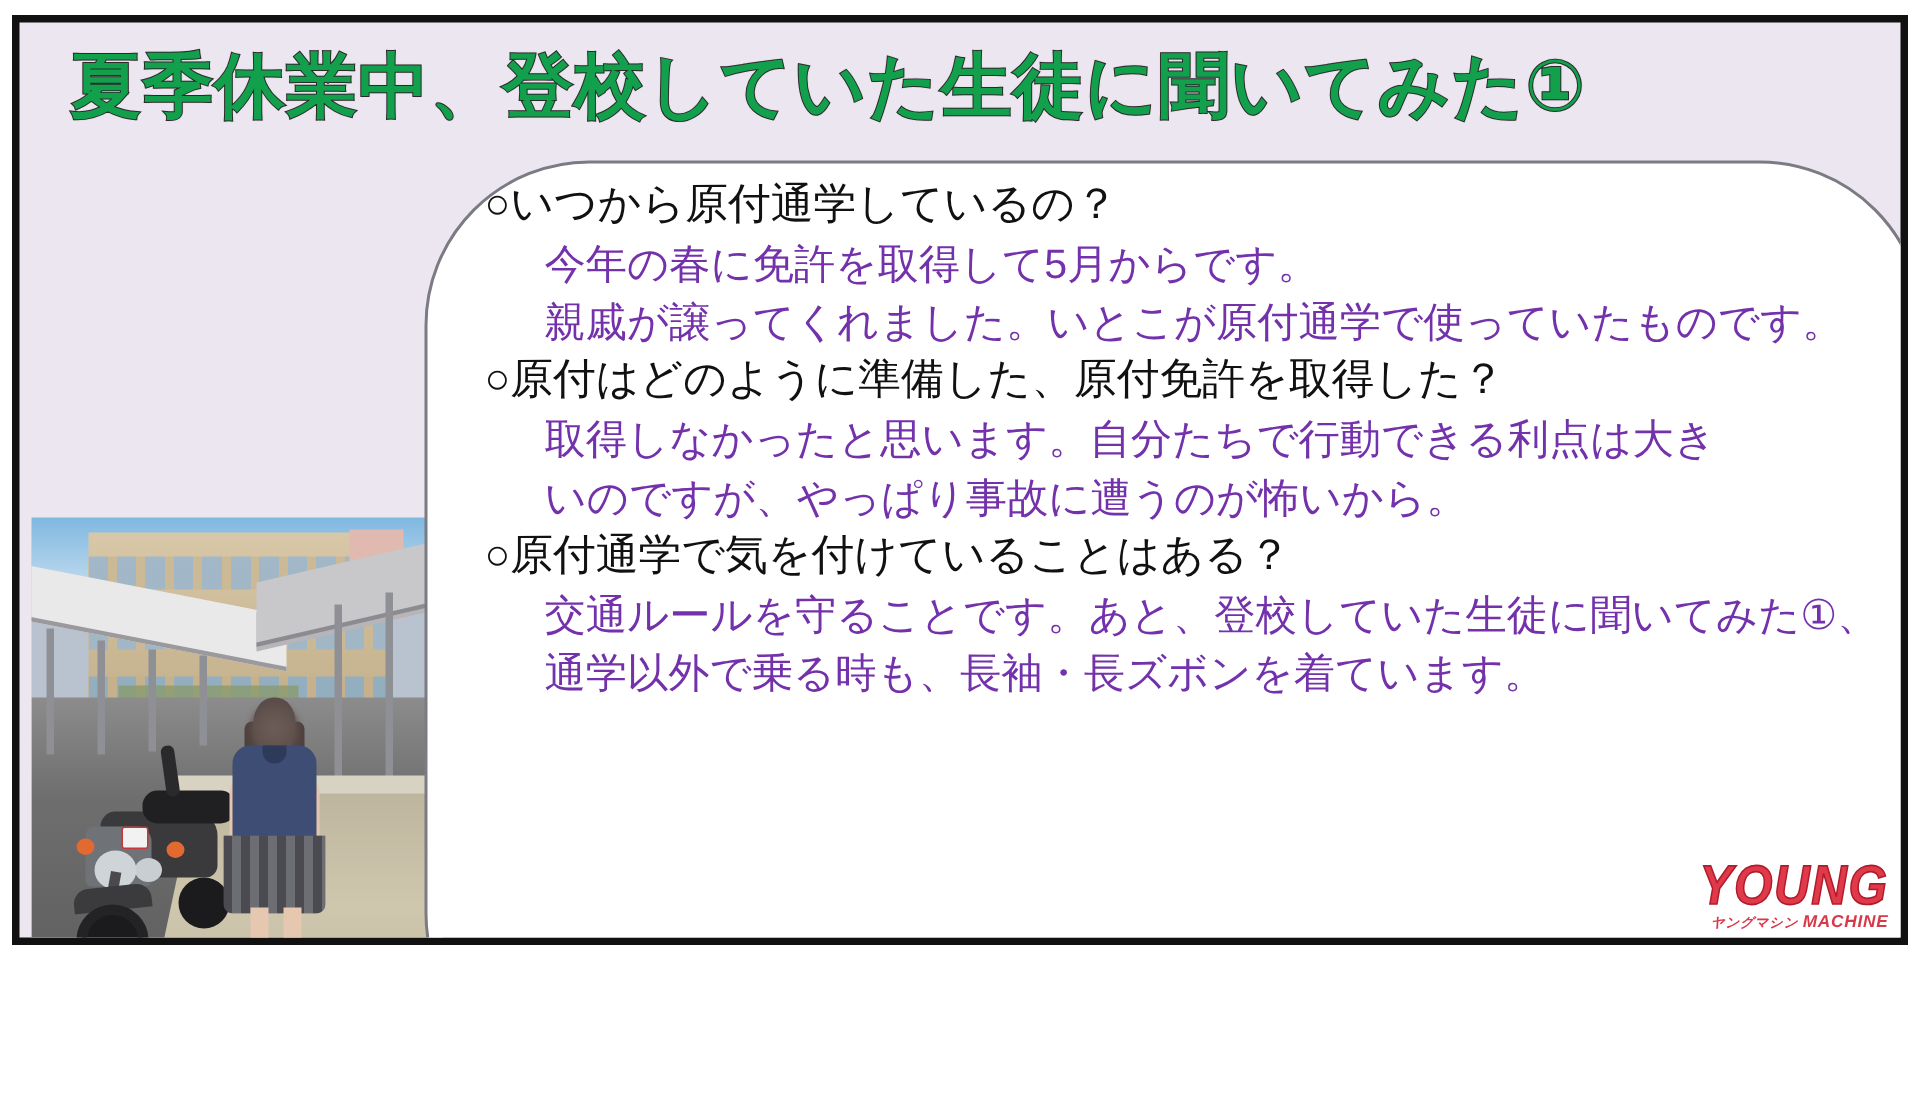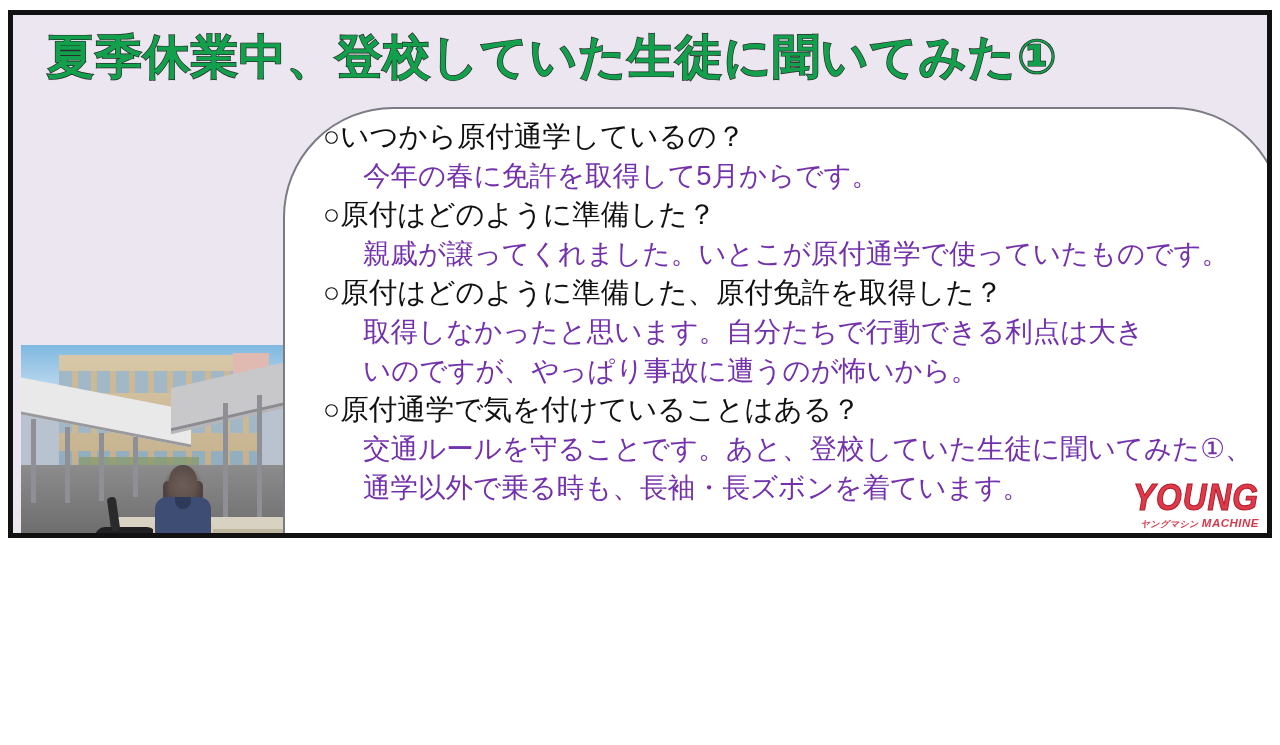--- a/index.html
+++ b/index.html
@@ -13,21 +13,21 @@
     overflow: hidden;
     font-family: "Liberation Sans", "DejaVu Sans", sans-serif;
   }
 
   
   .slide-frame {
     position: absolute;
     left: 8px;
     top: 10px;
     width: 1264px;
-    height: 528px;
+    height: 620px;
     border: 5px solid #111111;
     box-sizing: border-box;
     background: #ece6f0;
     overflow: hidden;
   }
 
   
   .slide-title {
     position: absolute;
     left: 34px;
@@ -413,21 +413,20 @@
 
   <div class="qa-panel">
     <div class="qa-inner">
 
       <div class="qa-block">
         <div class="q-line">○いつから原付通学しているの？</div>
         <div class="a-line">今年の春に免許を取得して5月からです。</div>
       </div>
 
       <div class="qa-block">
-        <div class="q-line">○原付はどのように準備した？</div>
         <div class="a-line">親戚が譲ってくれました。いとこが原付通学で使っていたものです。</div>
       </div>
 
 
       <div class="qa-block">
         <div class="q-line">○原付はどのように準備した、原付免許を取得した？</div>
         <div class="a-line">取得しなかったと思います。自分たちで行動できる利点は大き</div>
         <div class="a-line">いのですが、やっぱり事故に遭うのが怖いから。</div>
       </div>
 

